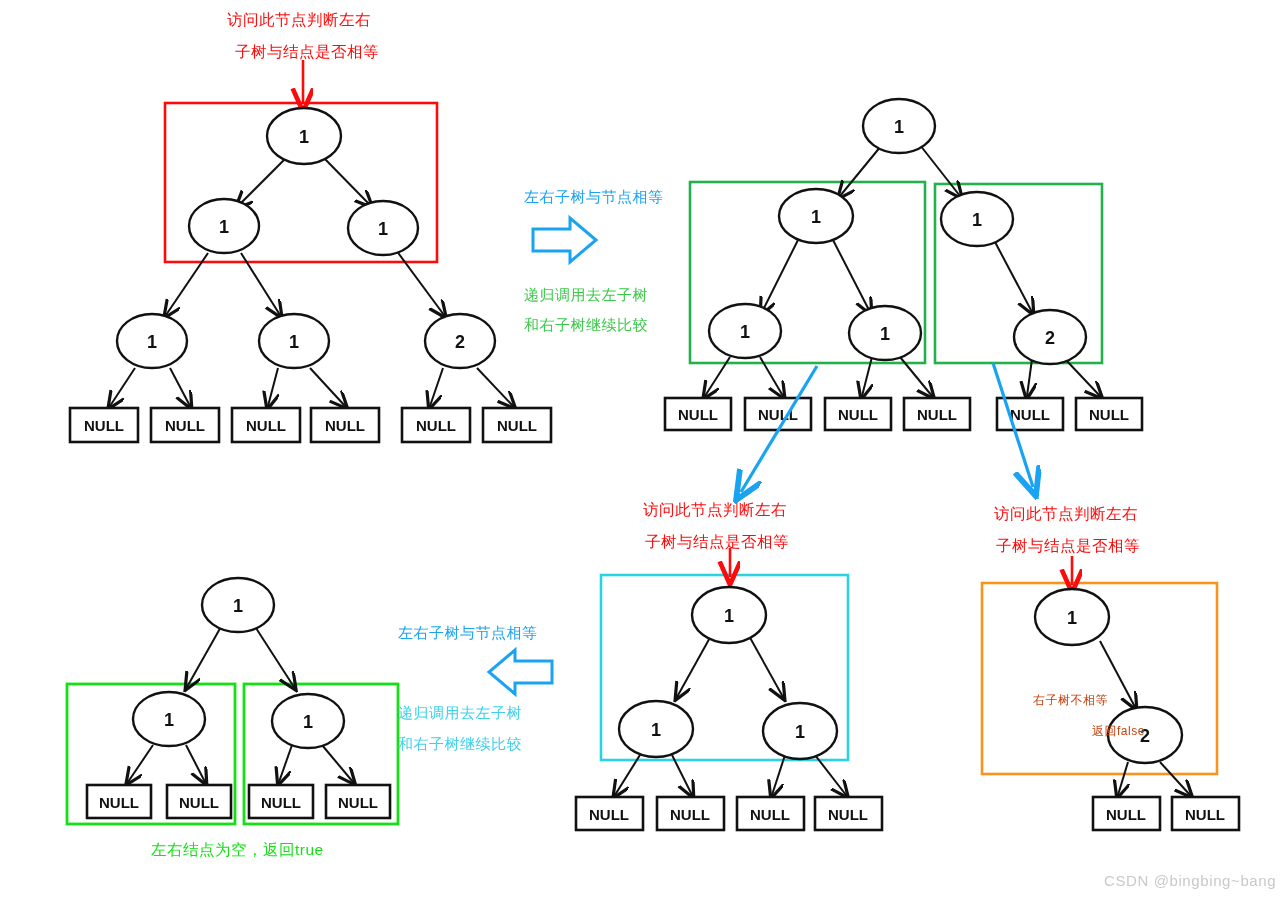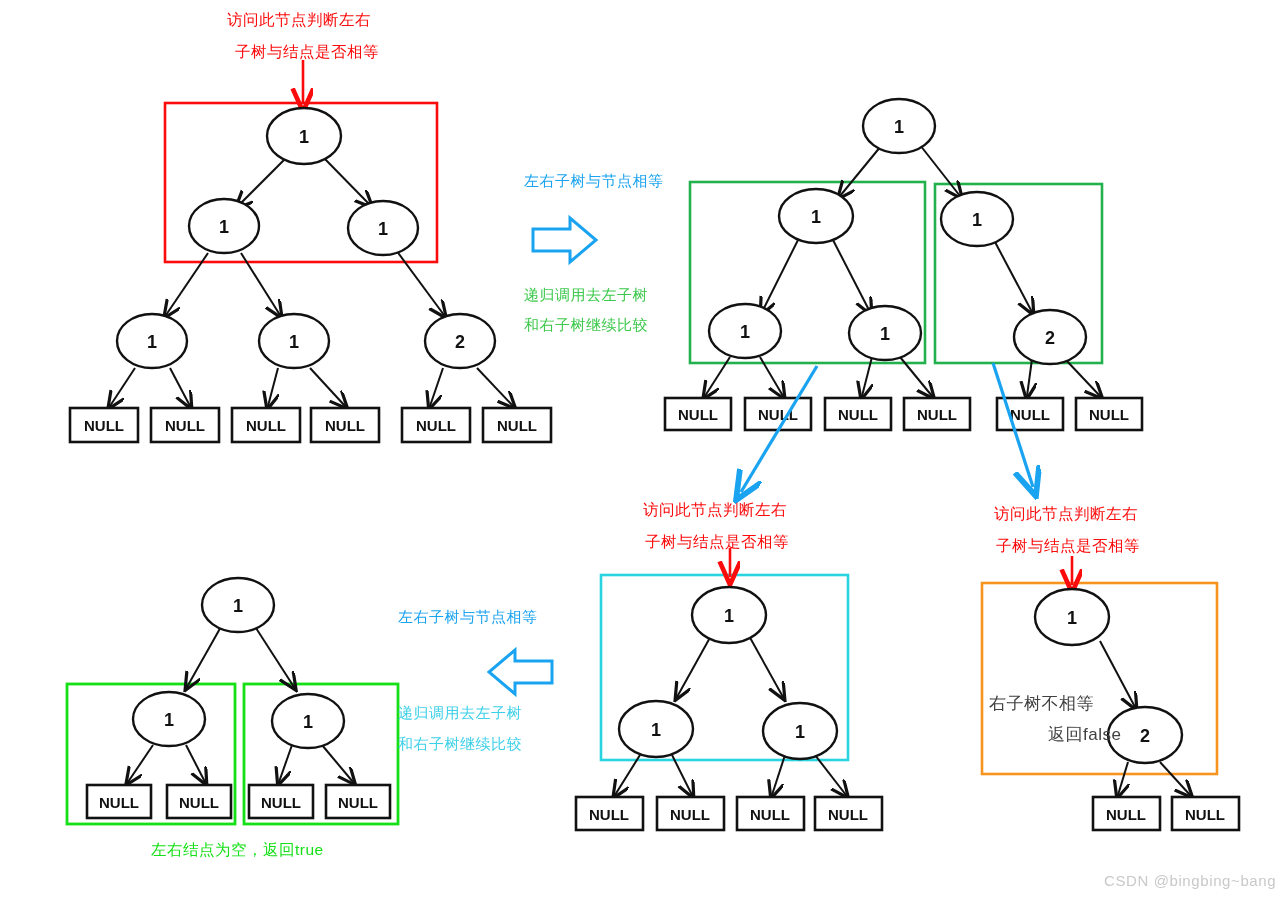--- a/index.html
+++ b/index.html
@@ -5,25 +5,25 @@
   html,body{margin:0;padding:0;background:#ffffff;}
   body{
     width:1280px;height:898px;position:relative;overflow:hidden;
     font-family:"Liberation Sans","DejaVu Sans",sans-serif;
   }
   #stage{position:absolute;left:0;top:0;width:1280px;height:898px;}
   svg#canvas{position:absolute;left:0;top:0;width:1280px;height:898px;}
 
   .txt{position:absolute;white-space:nowrap;font-weight:normal;letter-spacing:0.5px;}
   .txt.red{color:#fb0b0b;font-size:15.5px;}
-  .txt.blue{color:#1aa3f0;font-size:15px;}
+  .txt.blue{color:#1aa3f0;font-size:15px;margin-top:16px;}
   .txt.green{color:#3cc84b;font-size:15px;}
   .txt.cyanish{color:#3ed0e8;font-size:15px;}
   .txt.greenlbl{color:#15e016;font-size:15.5px;}
-  .txt.orange{color:#404040;font-size:17px;}
+  .txt.orange{color:#c2410c;font-size:12px;margin-left:44px;}
   .watermark{position:absolute;color:#c9c9c9;font-size:15px;font-weight:normal;letter-spacing:0.6px;}
 
   .nodeval{font-family:"Liberation Sans","DejaVu Sans",sans-serif;font-weight:bold;font-size:18px;fill:#111;}
   .nullval{font-family:"Liberation Sans","DejaVu Sans",sans-serif;font-weight:bold;font-size:15px;fill:#111;}
 </style>
 </head>
 <body>
 
 <div id="stage">
 

